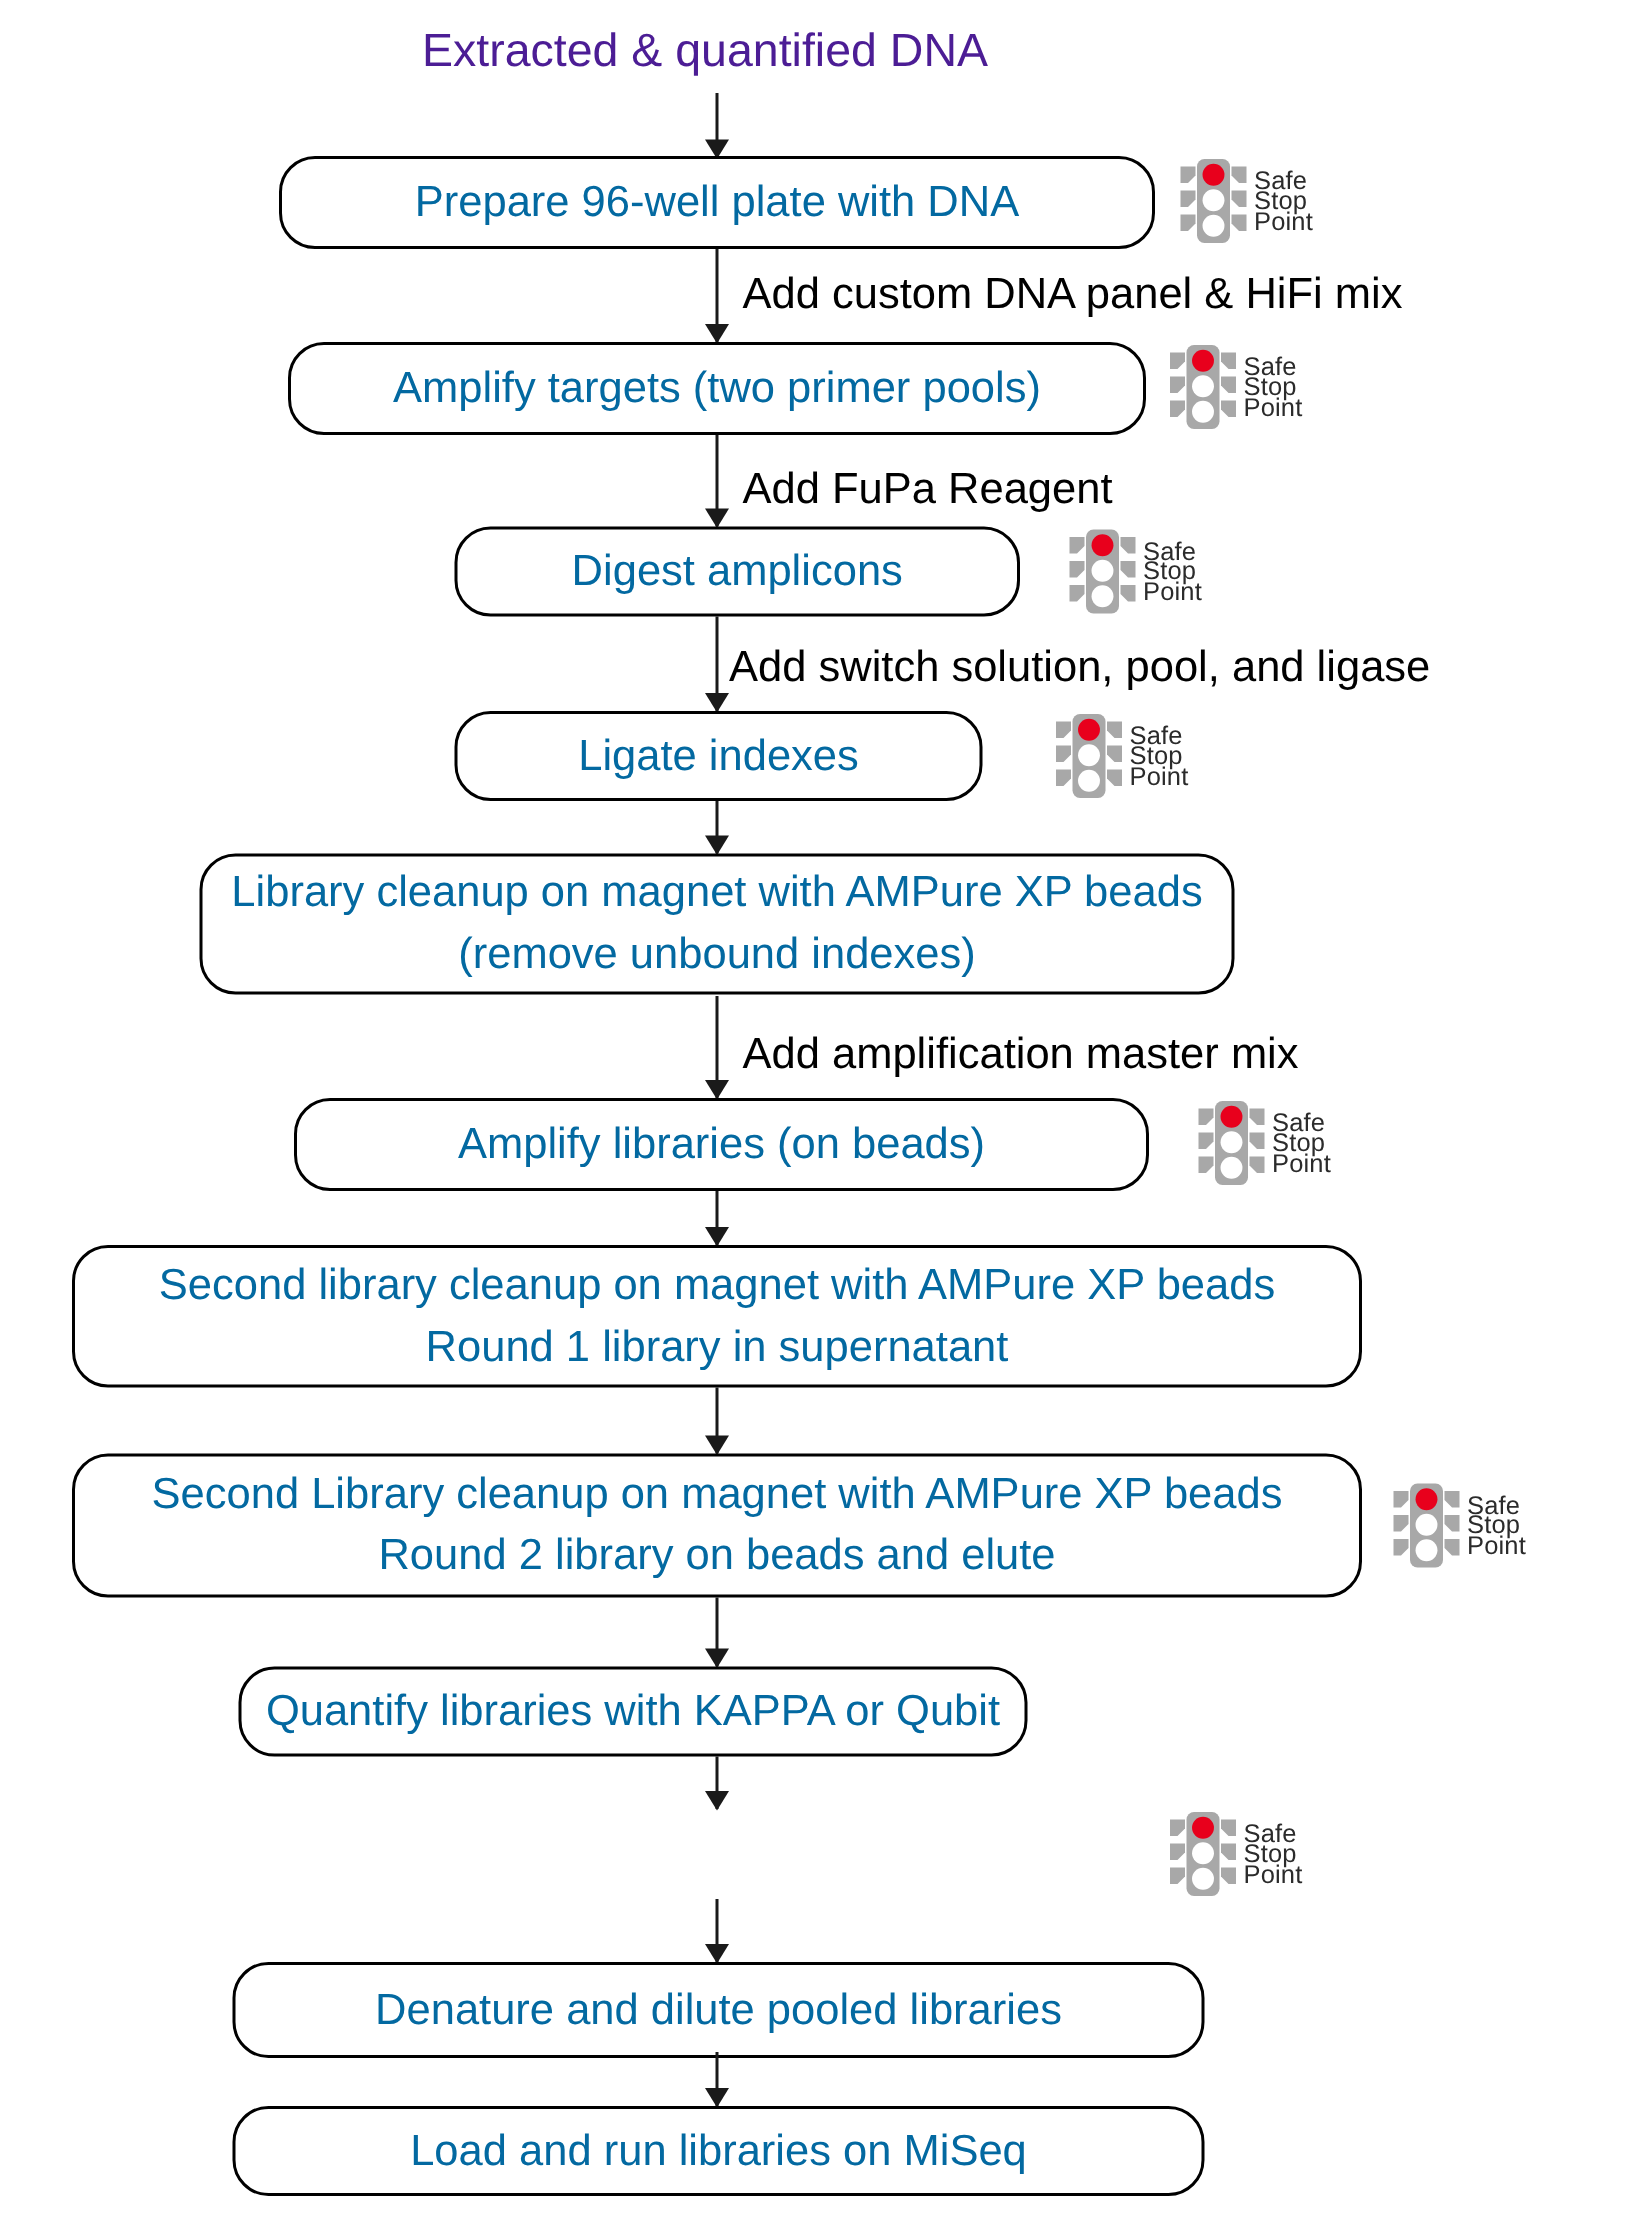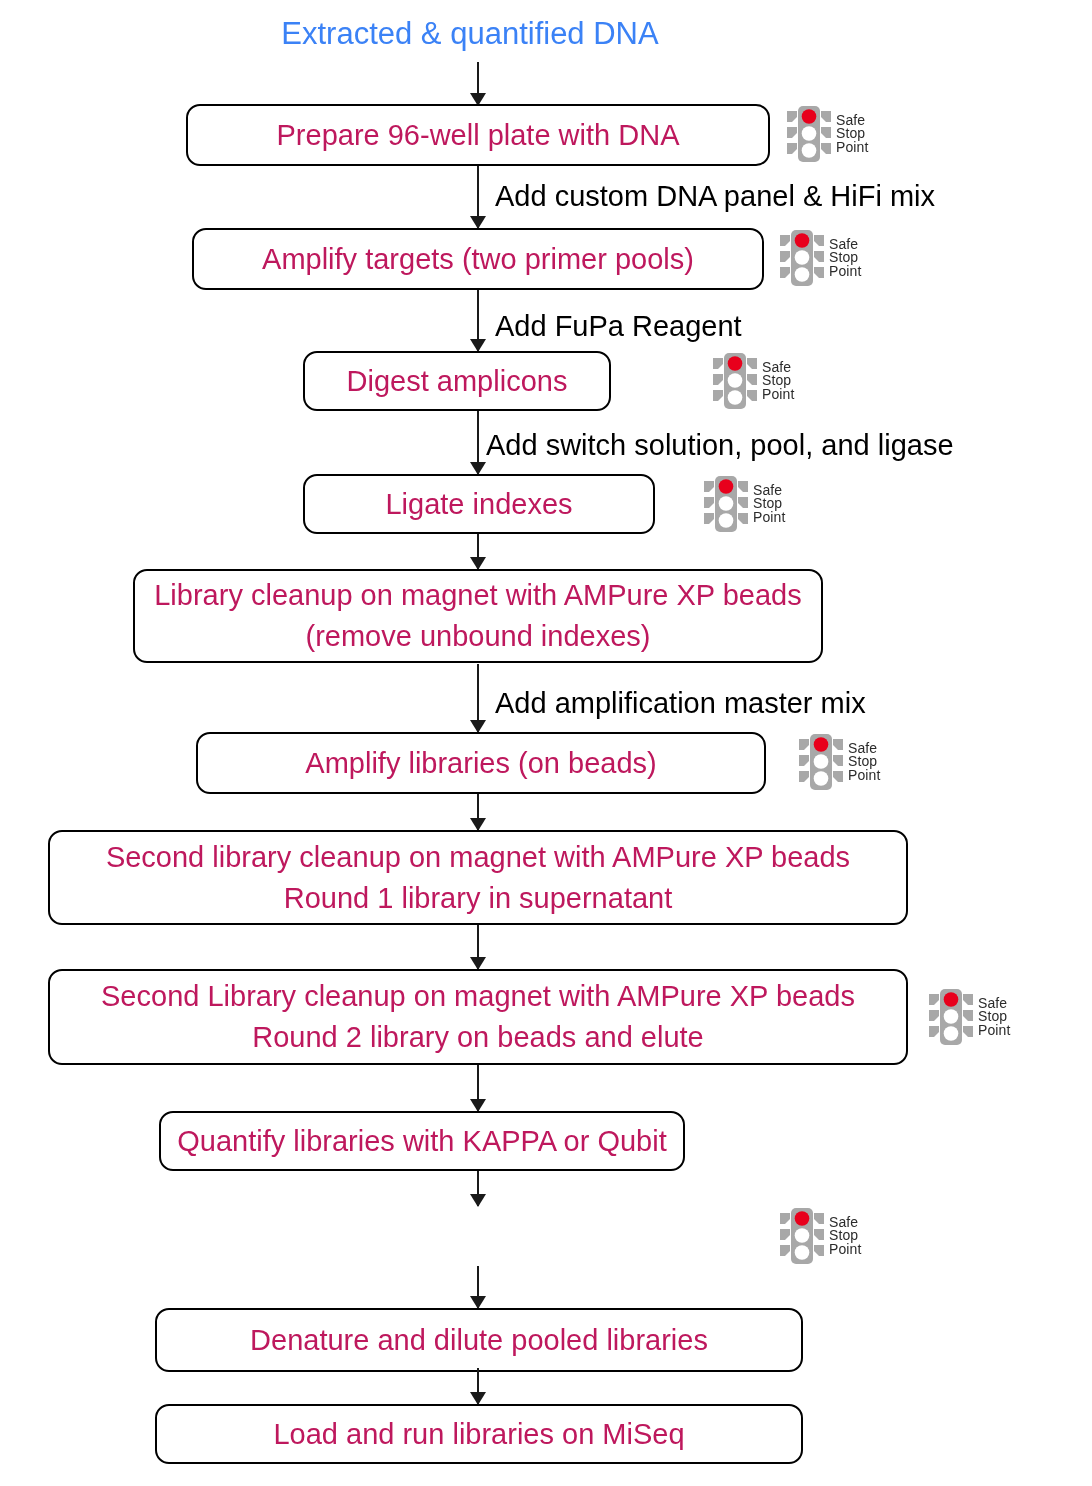--- a/index.html
+++ b/index.html
@@ -19,38 +19,38 @@
     background: #ffffff;
     overflow: hidden;
   }
 
   
   .caption {
     position: absolute;
     text-align: center;
     font-size: 31px;
     line-height: 36px;
-    color: #3b82f6;
+    color: #4c1d95;
     white-space: nowrap;
   }
 
   
   .node {
     position: absolute;
     box-sizing: border-box;
     border: 2.4px solid #000000;
-    border-radius: 14px;
+    border-radius: 24px;
     background: #ffffff;
     display: flex;
     align-items: center;
     justify-content: center;
     text-align: center;
     font-size: 29px;
     line-height: 37px;
-    color: #be185d;
+    color: #0369a1;
     padding: 2px 10px;
   }
   .node.two-line { line-height: 41px; }
 
   
   .arrow {
     position: absolute;
     width: 2px;
     background: #1a1a1a;
   }
@@ -81,21 +81,21 @@
   .ssp {
     position: absolute;
     display: flex;
     align-items: center;
     gap: 4px;
   }
   .ssp-light { display: block; }
   .ssp-text {
     display: flex;
     flex-direction: column;
-    font-size: 14px;
+    font-size: 17px;
     line-height: 13.5px;
     color: #2b2b2b;
     letter-spacing: 0.1px;
   }
   .ssp-text span { display: block; }
 </style>
 </head>
 <body>
 
 <div id="canvas">
@@ -153,21 +153,21 @@
     <span class="ssp-text">
       <span>Safe</span>
       <span>Stop</span>
       <span>Point</span>
     </span>
   </div>
 
   <div class="arrow" style="left:477px; top:290px; height:61px;"></div>
   <div class="edge-label" style="left:495px; top:309px;">Add FuPa Reagent</div>
 
-  <div class="node" style="left:303px; top:351px; width:308px; height:60px;">
+  <div class="node" style="left:303px; top:351px; width:377px; height:60px;">
     <span>Digest amplicons</span>
   </div>
   <div class="ssp" style="left:712px; top:352px;">
     <svg class="ssp-light" width="46" height="58" viewBox="0 0 46 58">
       <g fill="#a8a8a8">
         <path d="M1 6 L11 6 L11 12 L6 17 L1 17 Z"></path>
         <path d="M1 22 L11 22 L11 28 L6 33 L1 33 Z"></path>
         <path d="M1 38 L11 38 L11 44 L6 49 L1 49 Z"></path>
         <path d="M45 6 L35 6 L35 12 L40 17 L45 17 Z"></path>
         <path d="M45 22 L35 22 L35 28 L40 33 L45 33 Z"></path>

